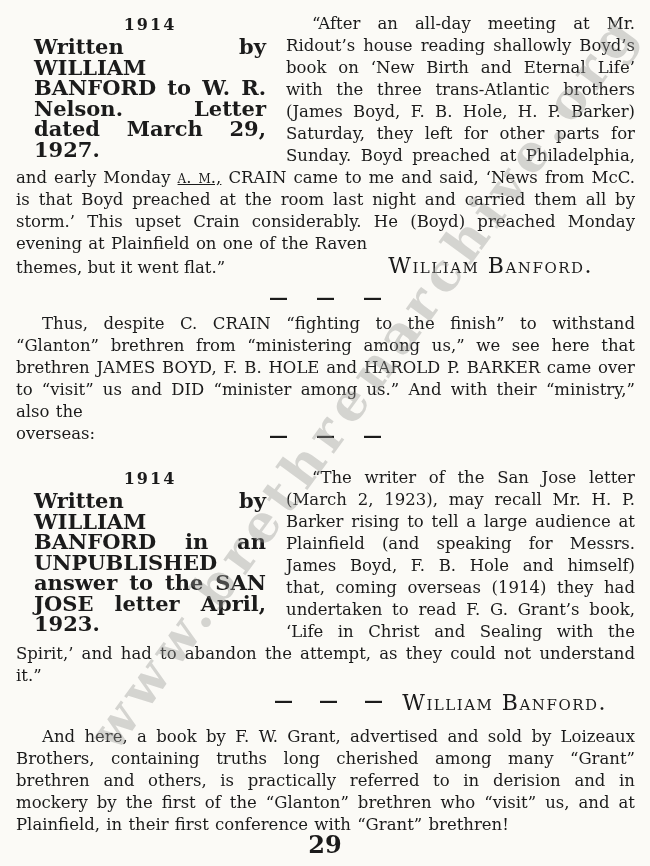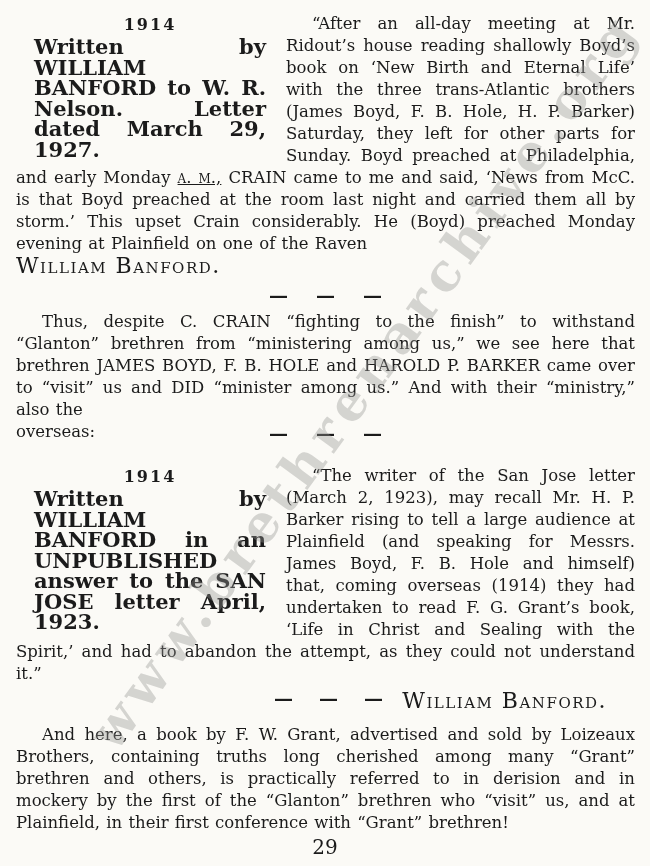--- a/index.html
+++ b/index.html
@@ -98,22 +98,23 @@
   .sigrow .dashes span{margin:0 13px;}
   .sigrow .sig{position:absolute;right:28px;top:1px;}
 
   .commentary{margin-bottom:20px;}
   .commentary2{margin-top:5px;}
 
   .pagenum{
     position:absolute;
     bottom:7px;left:0;right:0;
     text-align:center;
-    font-size:20px;
+    font-size:24px;
     z-index:1;
+    font-weight:bold;
   }
 
   .watermark{
     position:absolute;
     left:-92px;top:350px;
     width:912px;
     text-align:center;
     transform:rotate(-54deg);
     font-family:"DejaVu Serif", serif;
     font-weight:700;
@@ -132,20 +133,21 @@
 
   <div class="content">
 
     <section class="letter">
       <aside class="sidenote">
         <div class="year">1914</div>
         <div class="note">Written by WILLIAM BANFORD to W. R. Nelson. Letter dated March 29, 1927.</div>
       </aside>
       <p class="body indent"><span>“After an all-day meeting at Mr. Ridout’s house reading shallowly Boyd’s book on ‘New Birth and Eternal Life’ with the </span><span class="i">three trans-Atlantic brothers</span><span> (James Boyd, F. B. Hole, H. P. Barker) Saturday, they left for other parts for Sunday. Boyd preached </span><span class="i">at Philadelphia,</span><span> and early Monday </span><span class="sc">a. m.,</span><span> CRAIN came to me and said, ‘News from McC. is that </span><span class="i">Boyd preached</span><span> at the room last night and </span><span class="i">carried them all by storm.’</span><span> This </span><span class="i">upset</span><span> Crain considerably. He (Boyd) preached Monday evening at Plainfield on one of the </span><span class="i">Raven</span></p>
       <div class="lastline">
+        <span><span>themes, but it went flat.”</span></span>
         <span class="sig">William Banford.</span>
       </div>
     </section>
 
     <div class="divider">
       <span>—</span><span>—</span><span>—</span>
     </div>
 
     <section class="commentary">
       <p class="body indent"><span>Thus, </span><span class="i">despite</span><span> C. CRAIN “</span><span class="i">fighting to the finish</span><span>” to </span><span class="i">withstand</span><span> “Glanton” brethren from “</span><span class="i">ministering among us,</span><span>” we see here that brethren JAMES BOYD, F. B. HOLE and HAROLD P. BARKER came over to “visit” us and DID “</span><span class="i">minister among us.</span><span>” And with their “ministry,” also the</span></p>

